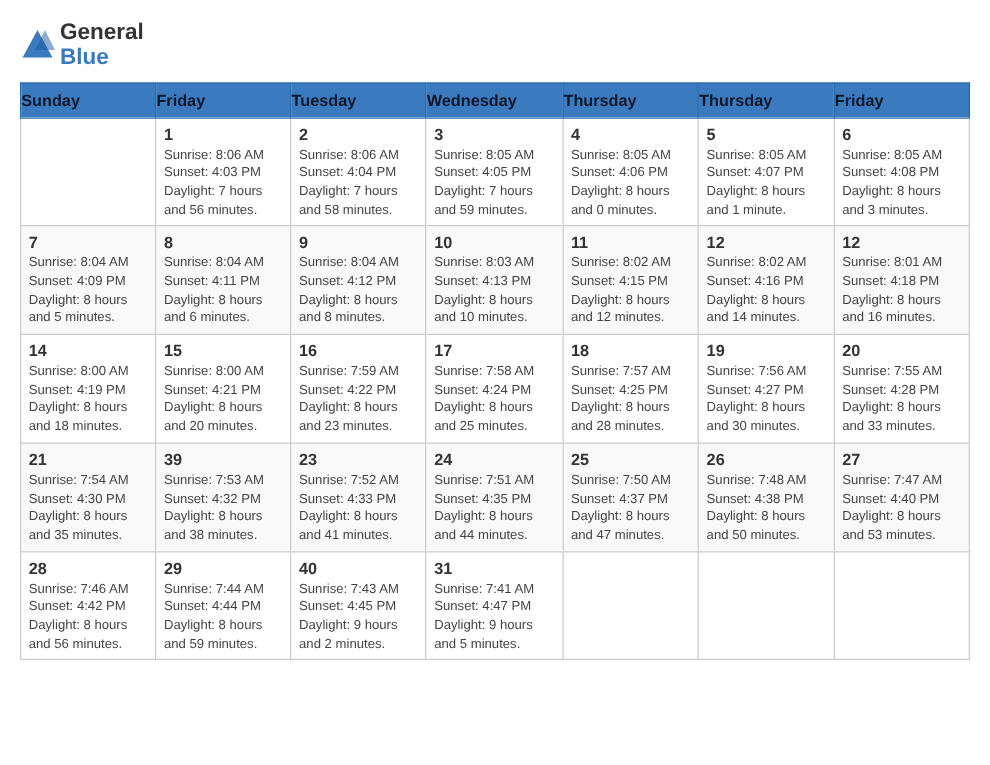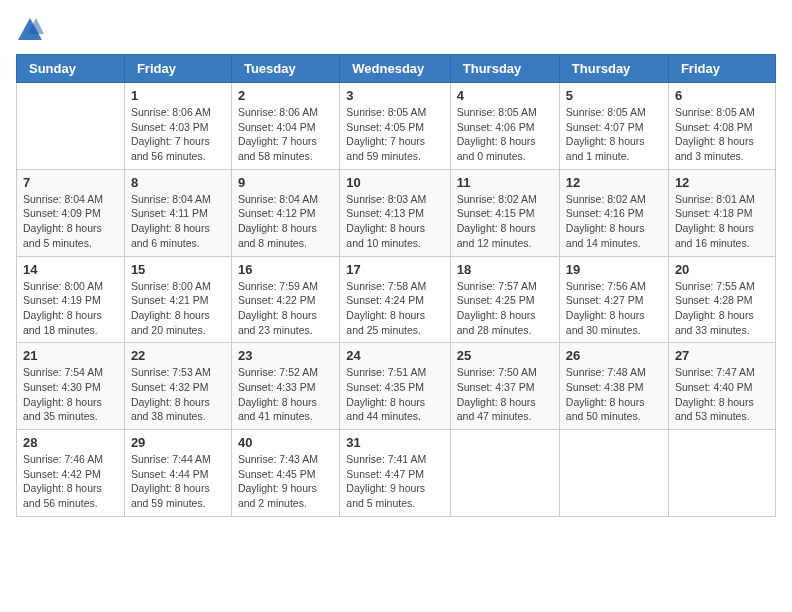--- a/index.html
+++ b/index.html
@@ -52,23 +52,23 @@
       font-size: 16px;
       color: #555;
     }
     .calendar {
       width: 100%;
       border-collapse: collapse;
       font-size: 11px;
     }
     .calendar th {
       background-color: #3a7bbf;
-      color: #ffffff;
+      color: #0f172a;
       text-align: left;
-      padding: 6px 12px;
+      padding: 6px 0;
       font-size: 13px;
       font-weight: bold;
       border: 1px solid #2a6aaf;
     }
     .calendar td {
       border: 1px solid #ccc;
       vertical-align: top;
       padding: 5px 6px;
       width: 112px;
       min-height: 80px;
@@ -95,20 +95,24 @@
   </style>
 </head>
 <body>
 
 <div class="header-area">
   <div class="logo">
     <svg class="logo-icon" viewBox="0 0 28 28">
       <polygon points="14,2 26,24 2,24" fill="#3a7bbf"></polygon>
       <polygon points="20,2 28,18 12,18" fill="#1a5a9f" opacity="0.5"></polygon>
     </svg>
+    <div class="logo-text">
+      <span class="logo-general">General</span>
+      <span class="logo-blue">Blue</span>
+    </div>
   </div>
 </div>
 
 <table class="calendar">
   <thead>
     <tr id="header-row">
         <th>Sunday</th>
         <th>Friday</th>
         <th>Tuesday</th>
         <th>Wednesday</th>
@@ -204,21 +208,21 @@
           <span class="day-number">20</span>
           <div class="day-detail">Sunrise: 7:55 AM<br>Sunset: 4:28 PM<br>Daylight: 8 hours<br>and 33 minutes.</div>
         </td>
       </tr>
       <tr>
         <td>
           <span class="day-number">21</span>
           <div class="day-detail">Sunrise: 7:54 AM<br>Sunset: 4:30 PM<br>Daylight: 8 hours<br>and 35 minutes.</div>
         </td>
         <td>
-          <span class="day-number">22</span>
+          <span class="day-number">39</span>
           <div class="day-detail">Sunrise: 7:53 AM<br>Sunset: 4:32 PM<br>Daylight: 8 hours<br>and 38 minutes.</div>
         </td>
         <td>
           <span class="day-number">23</span>
           <div class="day-detail">Sunrise: 7:52 AM<br>Sunset: 4:33 PM<br>Daylight: 8 hours<br>and 41 minutes.</div>
         </td>
         <td>
           <span class="day-number">24</span>
           <div class="day-detail">Sunrise: 7:51 AM<br>Sunset: 4:35 PM<br>Daylight: 8 hours<br>and 44 minutes.</div>
         </td>

